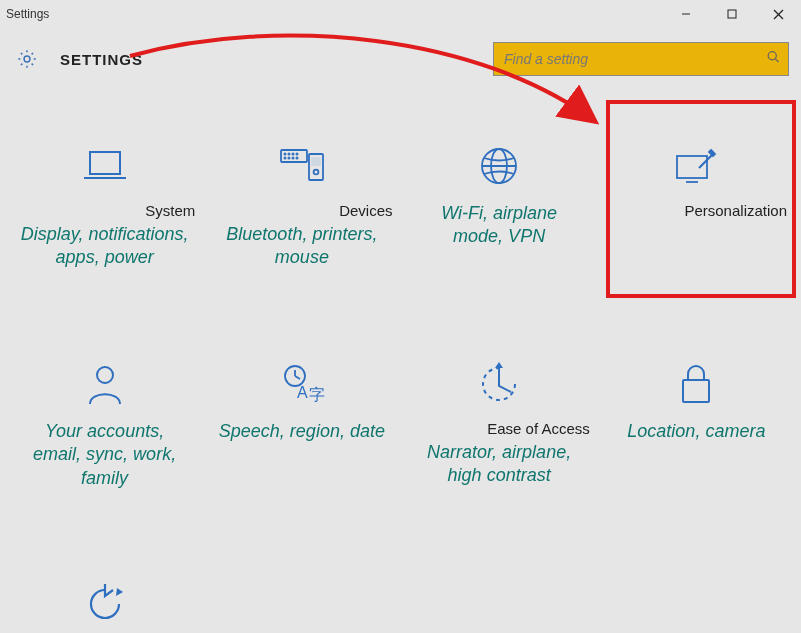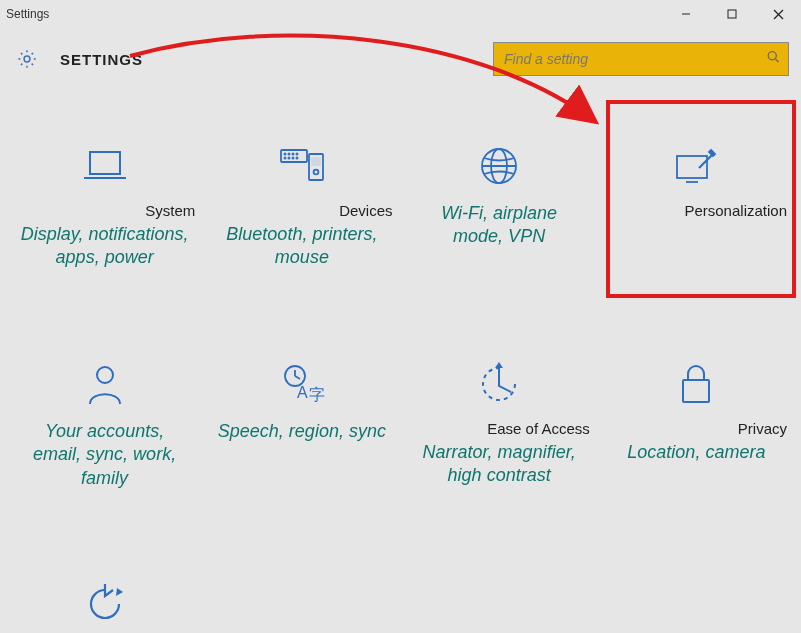--- a/index.html
+++ b/index.html
@@ -236,43 +236,42 @@
   <div class="tile">
     <div class="tile-icon">
       <svg width="46" height="44" viewBox="0 0 46 44" fill="none" stroke="currentColor" stroke-width="1.8">
         <circle cx="16" cy="14" r="10"></circle>
           <line x1="16" y1="14" x2="16" y2="8"></line>
           <line x1="16" y1="14" x2="21" y2="17"></line>
         <text x="18" y="36" font-size="16" fill="currentColor" stroke="none" font-family="sans-serif">A</text>
         <text x="30" y="38" font-size="16" fill="currentColor" stroke="none" font-family="sans-serif">字</text>
       </svg>
     </div>
-    <div class="tile-desc">Speech, region, sync</div>
+    <div class="tile-desc">Speech, region, date</div>
   </div>
 
   <div class="tile">
     <div class="tile-icon">
       <svg width="44" height="44" viewBox="0 0 44 44" fill="none" stroke="currentColor" stroke-width="2">
         <path d="M38 22 A16 16 0 1 1 22 6" stroke-dasharray="4 4"></path>
         <path d="M22 6 L22 24 L34 30"></path>
         <polygon points="18,6 26,6 22,0" fill="currentColor" stroke="none"></polygon>
       </svg>
     </div>
     <div class="tile-title">Ease of Access</div>
-    <div class="tile-desc">Narrator, magnifier, high contrast</div>
+    <div class="tile-desc">Narrator, airplane, high contrast</div>
   </div>
 
   <div class="tile">
     <div class="tile-icon">
       <svg width="36" height="44" viewBox="0 0 36 44" fill="none" stroke="currentColor" stroke-width="2">
         <rect x="5" y="18" width="26" height="22" rx="1"></rect>
         <path d="M10 18 V12 a8 8 0 0 1 16 0 V18"></path>
       </svg>
     </div>
-    <div class="tile-title">Privacy</div>
     <div class="tile-desc">Location, camera</div>
   </div>
 
   <div class="tile">
     <div class="tile-icon">
       <svg width="44" height="44" viewBox="0 0 44 44" fill="none" stroke="currentColor" stroke-width="2.2">
         <path d="M36 22 A14 14 0 1 1 22 8"></path>
         <polyline points="22,2 22,14 30,8" fill="none"></polyline>
         <polygon points="34,6 40,10 33,14" fill="currentColor" stroke="none"></polygon>
       </svg>

